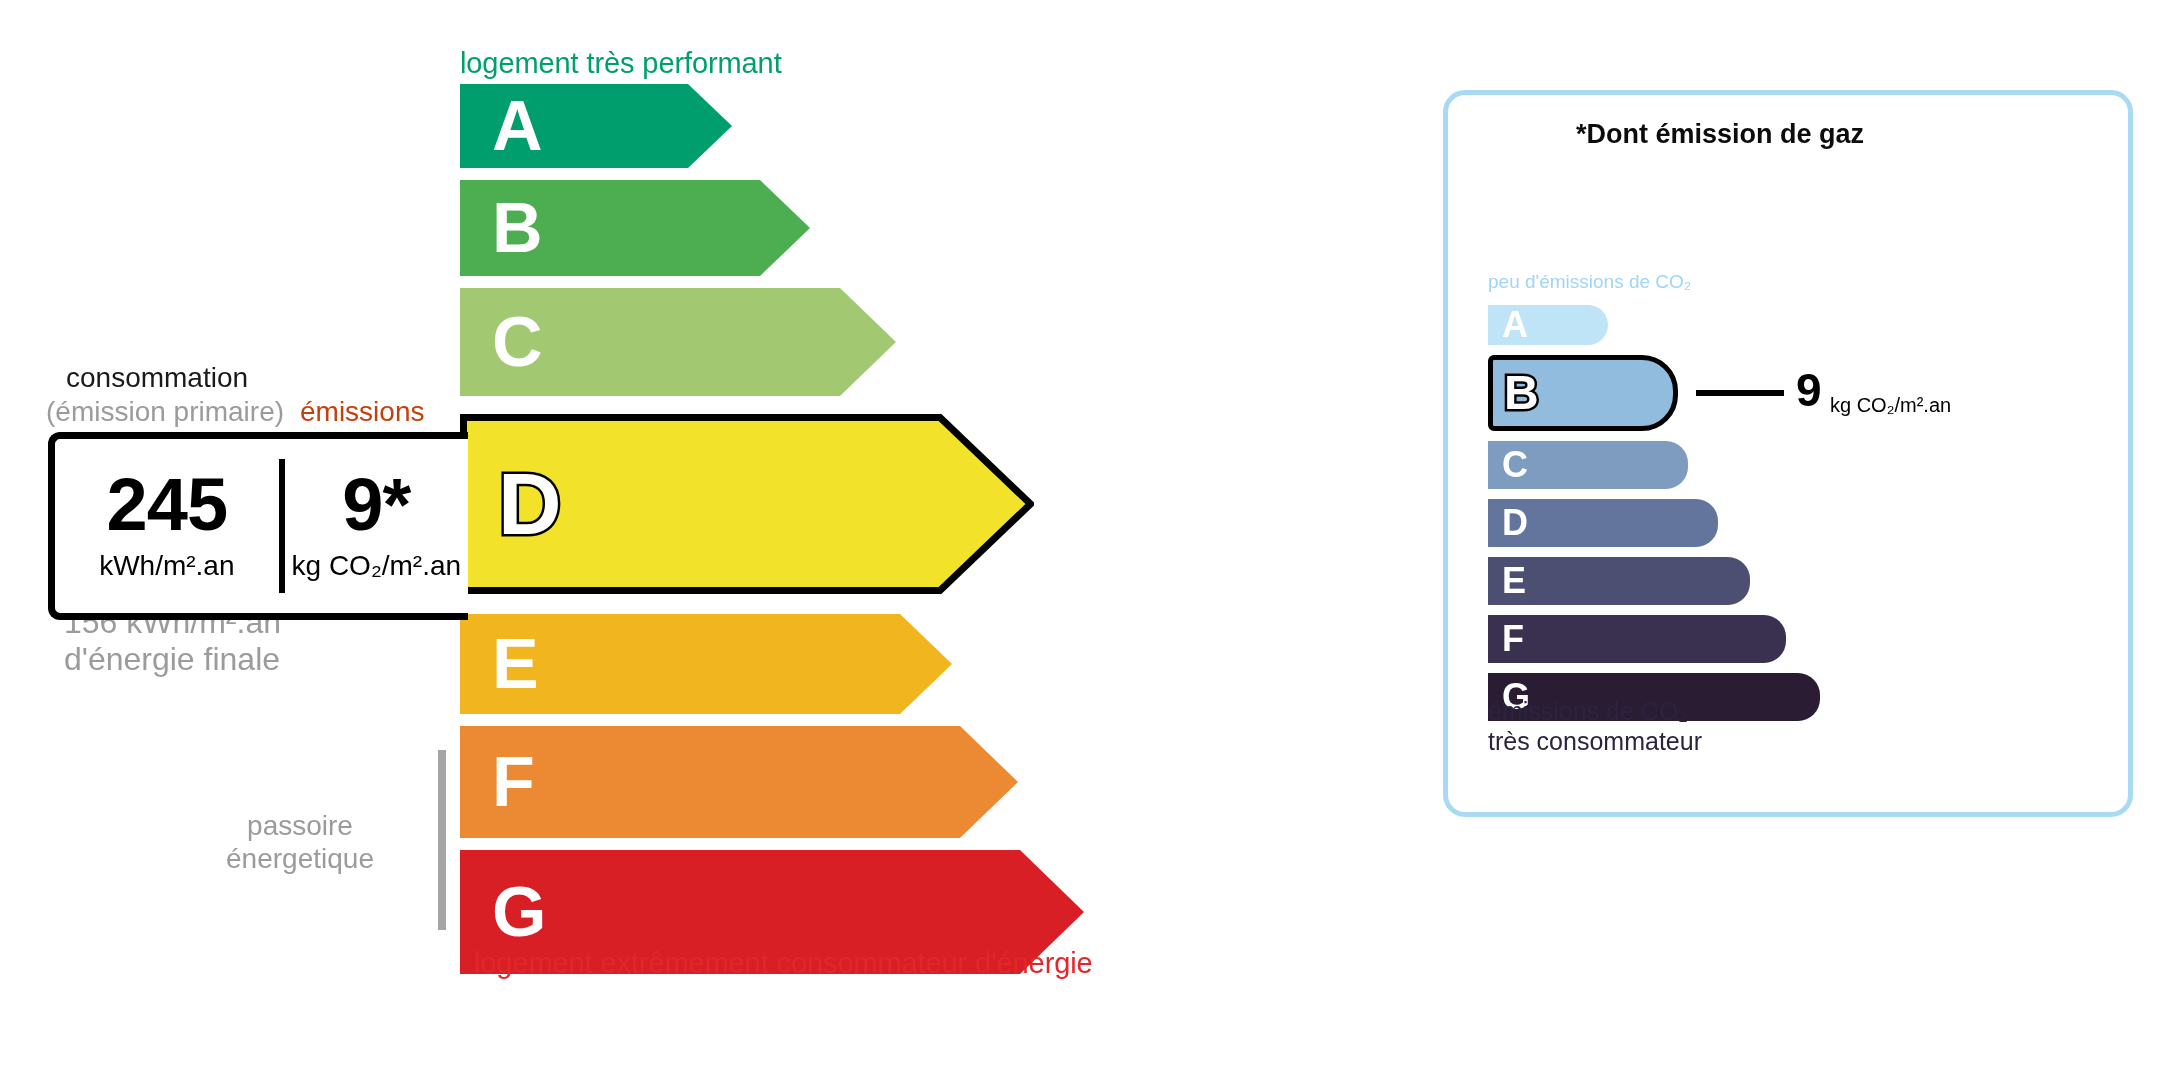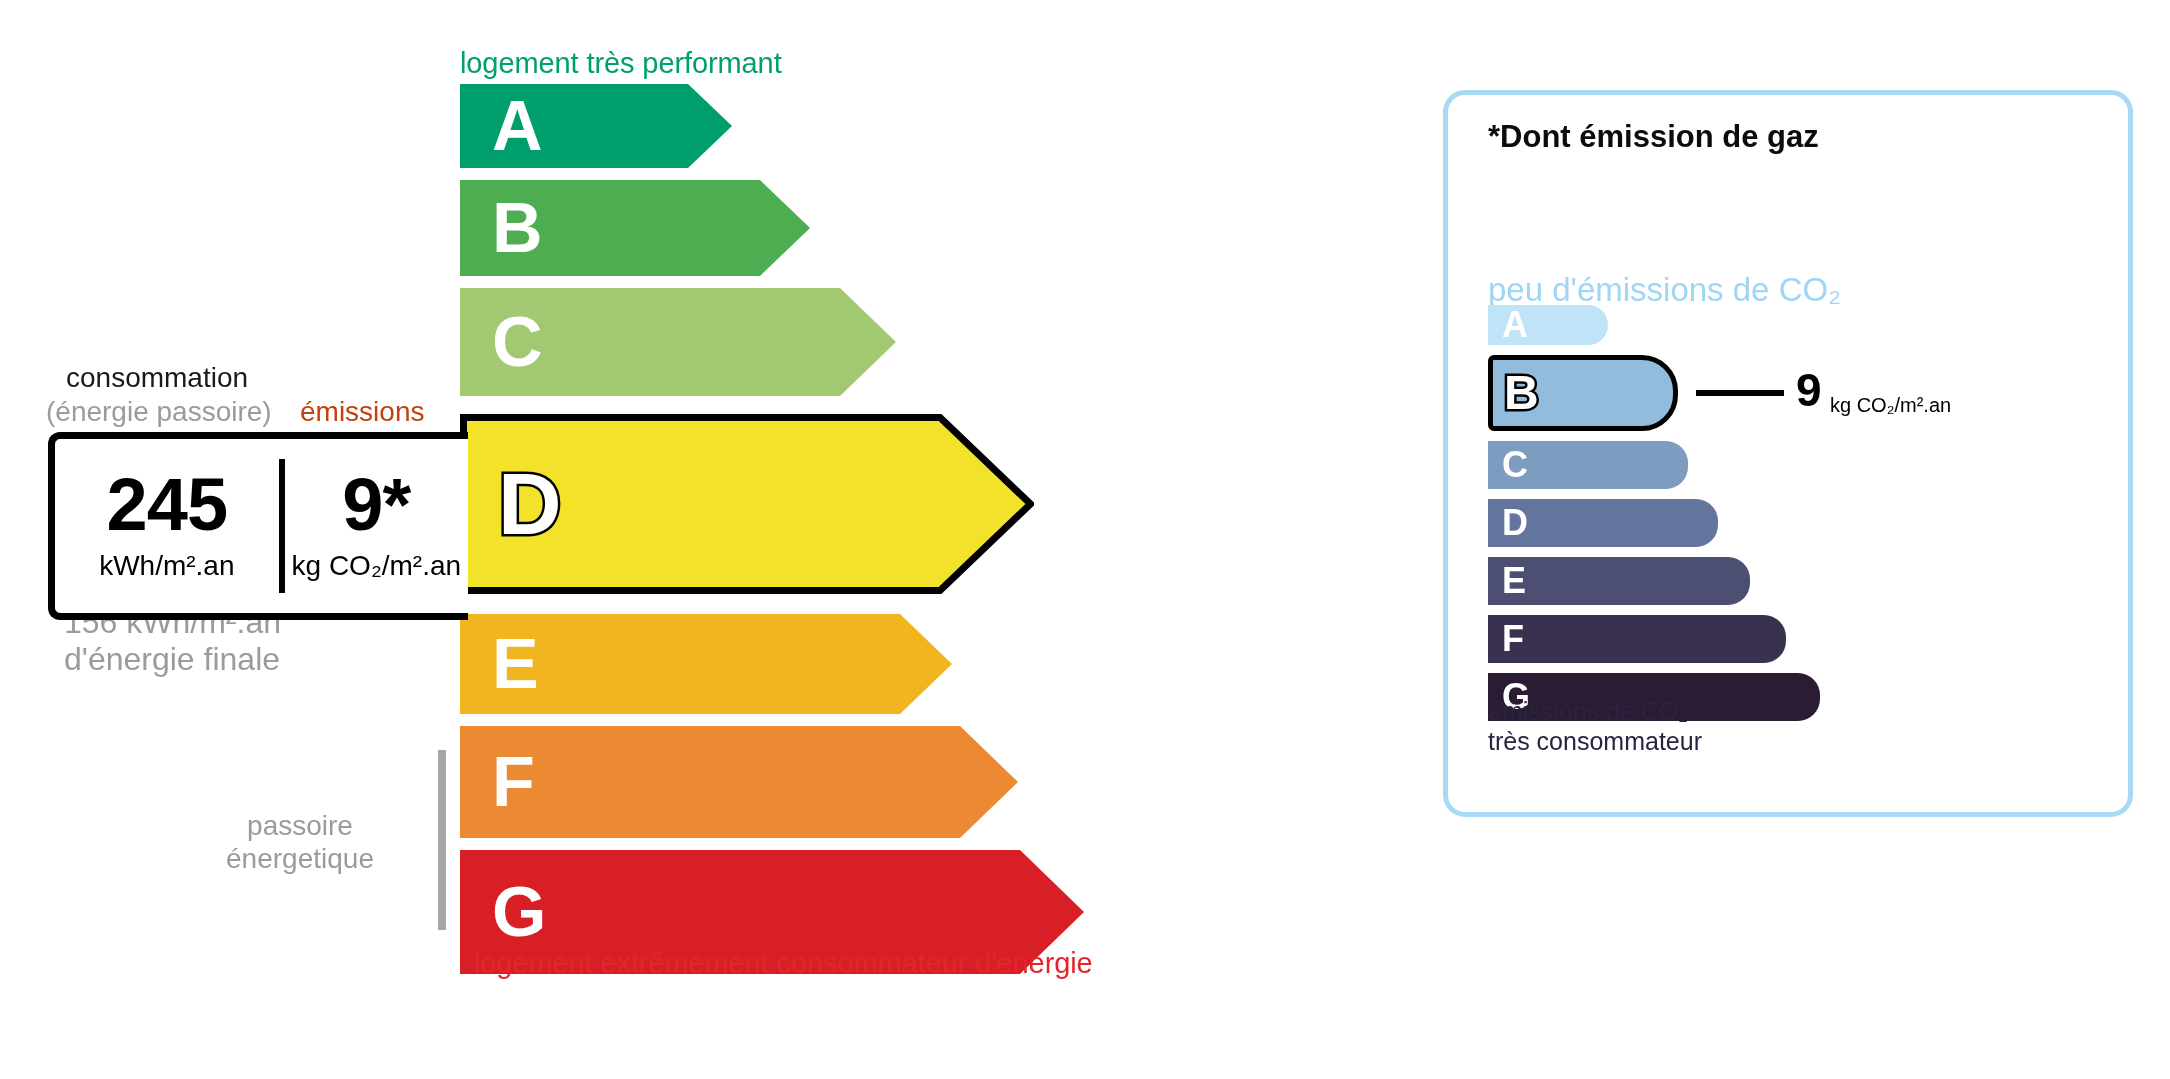--- a/index.html
+++ b/index.html
@@ -183,33 +183,33 @@
     top: 90px;
     width: 690px;
     height: 727px;
     border: 5px solid #a9daf5;
     border-radius: 22px;
     box-sizing: border-box;
     background: #ffffff;
   }
   .co2-title {
     position: absolute;
-    left: 1488px;
+    left: 1576px;
     top: 118px;
-    font-size: 31px;
+    font-size: 27px;
     font-weight: bold;
     color: #0c0c0c;
     line-height: 1.2;
     white-space: nowrap;
   }
   .co2-top-caption {
     position: absolute;
     left: 1488px;
     top: 271px;
-    font-size: 33px;
+    font-size: 19px;
     color: #9fd5f5;
     white-space: nowrap;
   }
   .co2-bottom-caption {
     position: absolute;
     left: 1488px;
     top: 697px;
     font-size: 25px;
     color: #2b2340;
     line-height: 1.18;
@@ -332,21 +332,21 @@
               <path d="M 0 0 L 560 0 L 624 62 L 560 124 L 0 124 Z" fill="#d81f26"></path>
             </svg>
             <div class="arrow-letter">G</div>
           </div>
         </div>
       </div>
 
     <div class="bottom-caption">logement extrêmement consommateur d'énergie</div>
 
     <div class="lbl-consommation">consommation</div>
-    <div class="lbl-energie-primaire">(énergie passoire)</div>
+    <div class="lbl-energie-primaire">(émission primaire)</div>
     <div class="lbl-emissions">émissions</div>
 
     <div class="value-box">
       <div class="value-cell primary">
         <div class="value-num">245</div>
         <div class="value-unit">kWh/m².an</div>
       </div>
       <div class="value-sep"></div>
       <div class="value-cell">
         <div class="value-num">9*</div>

